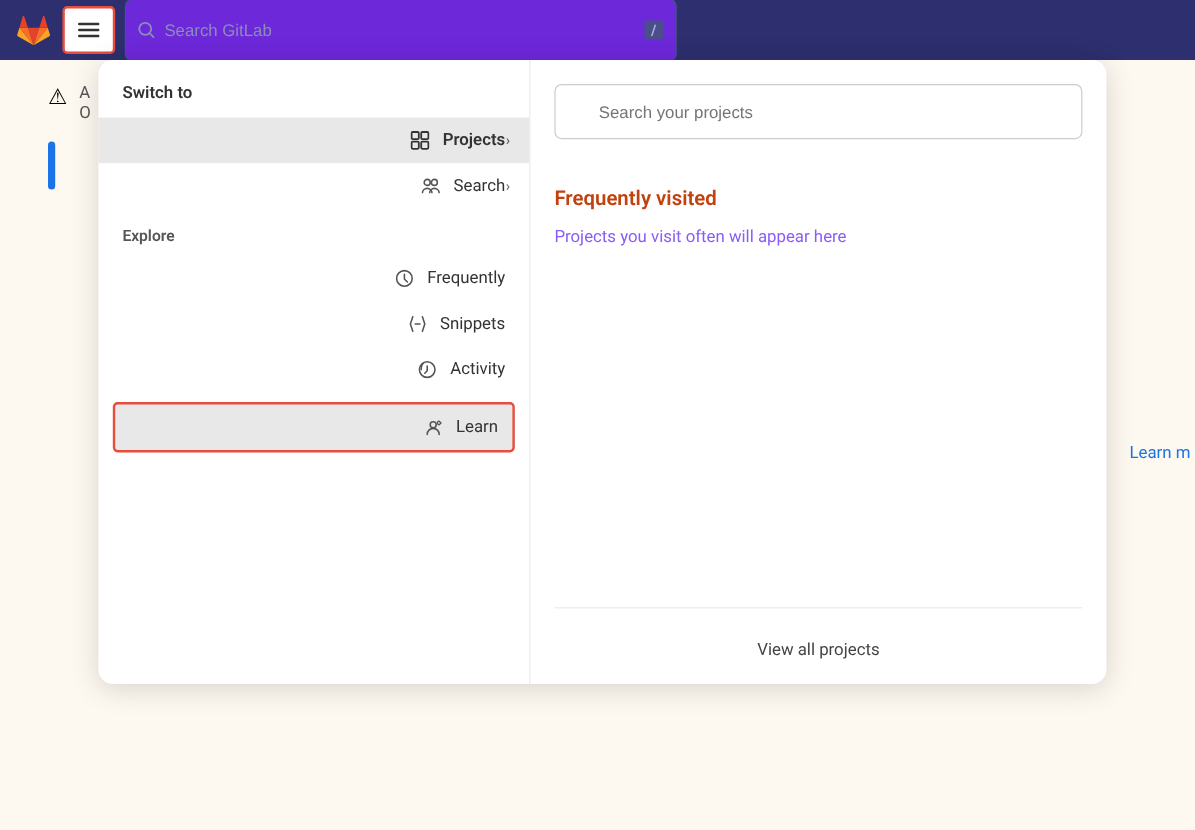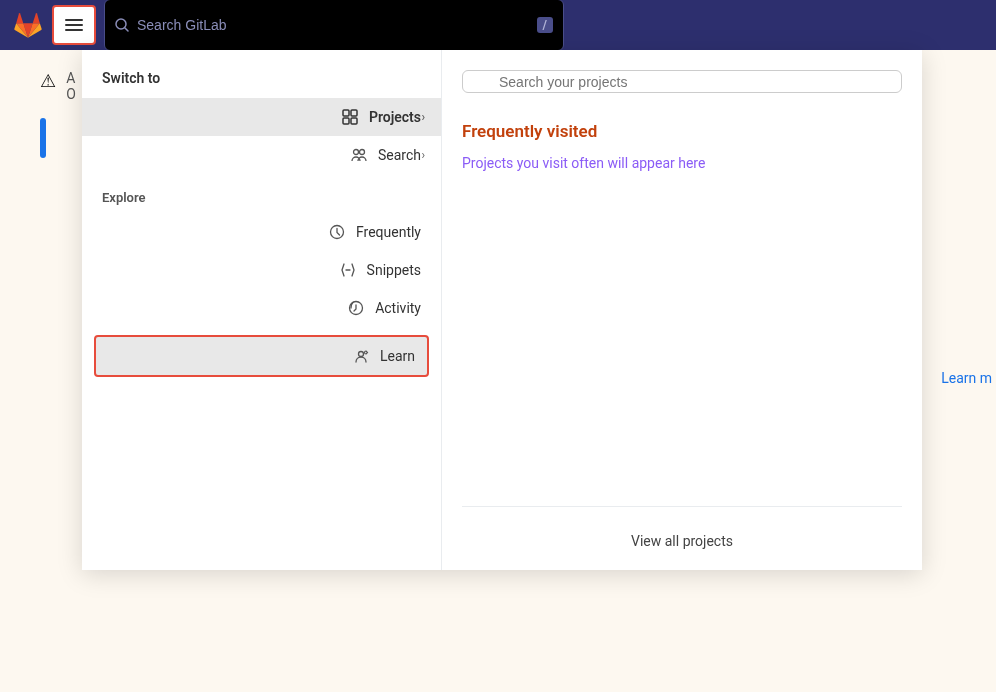--- a/index.html
+++ b/index.html
@@ -45,21 +45,21 @@
       cursor: pointer;
       flex-shrink: 0;
     }
 
     .navbar-menu-btn svg {
       width: 18px;
       height: 18px;
     }
 
     .navbar-search {
-      background: #000000;
+      background: #6d28d9;
       border: 1px solid #4a4e8a;
       border-radius: 6px;
       height: 52px;
       display: flex;
       align-items: center;
       padding: 0 10px;
       gap: 8px;
       width: 460px;
     }
 
@@ -130,21 +130,21 @@
       padding-right: 4px;
     }
 
     
     .dropdown-overlay {
       position: absolute;
       top: 50px;
       left: 82px;
       display: flex;
       background: white;
-      border-radius: 0;
+      border-radius: 12px;
       box-shadow: 0 4px 24px rgba(0,0,0,0.15);
       min-height: 520px;
       width: 840px;
       z-index: 100;
     }
 
     
     .left-panel {
       width: 360px;
       padding: 20px 0;
@@ -203,29 +203,29 @@
     
     .right-panel {
       flex: 1;
       padding: 20px;
       display: flex;
       flex-direction: column;
     }
 
     .search-projects {
       width: 100%;
-      height: 23px;
+      height: 46px;
       border: 1px solid #ccc;
       border-radius: 6px;
       padding: 0 12px 0 36px;
       font-size: 14px;
       outline: none;
       color: #15803d;
       background: white;
-      margin-bottom: 8px;
+      margin-bottom: 20px;
       position: relative;
     }
 
     .search-projects-wrapper {
       position: relative;
       margin-bottom: 20px;
     }
 
     .search-projects-icon {
       position: absolute;

